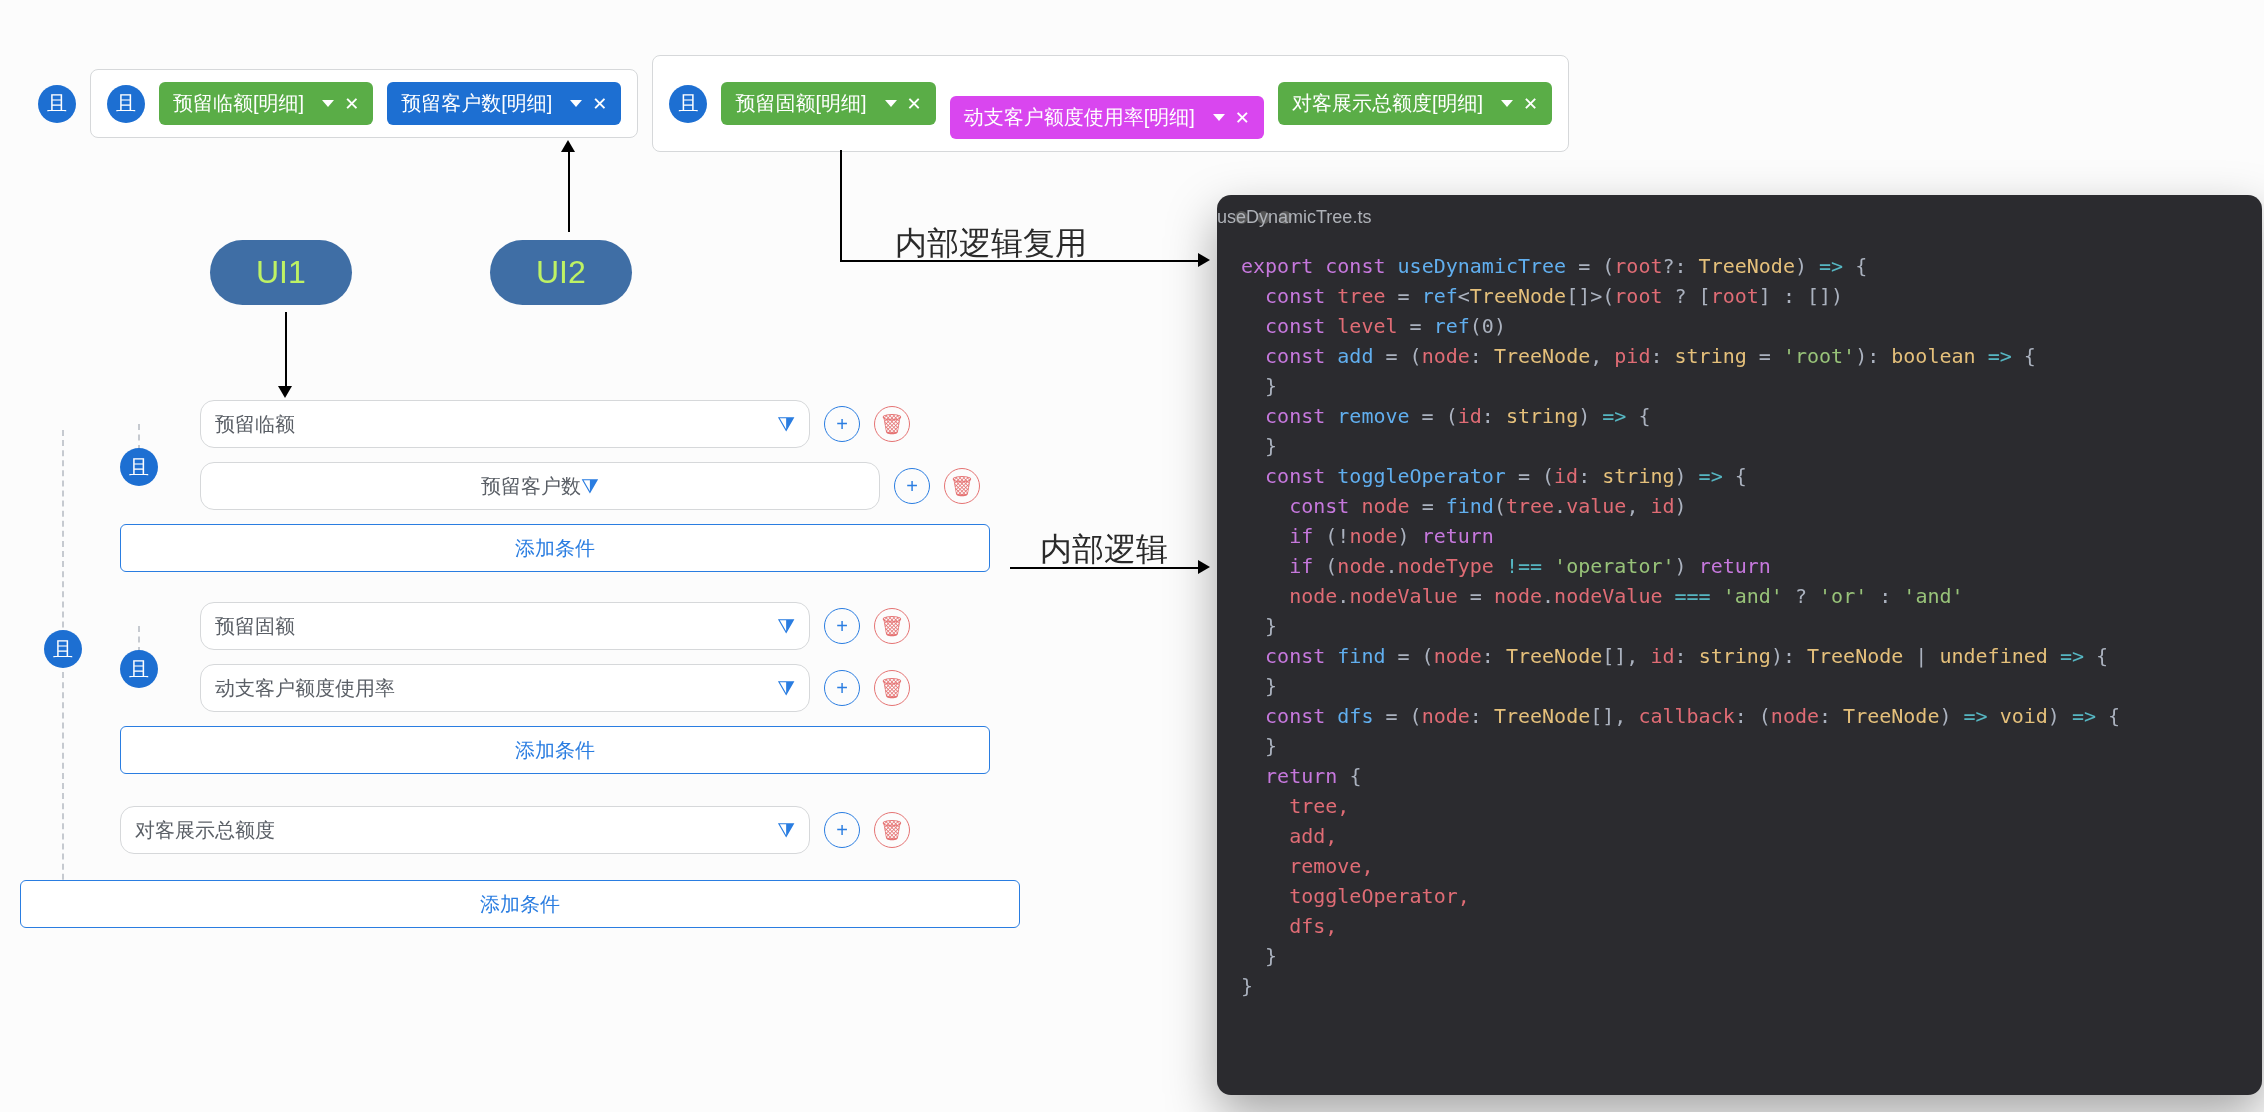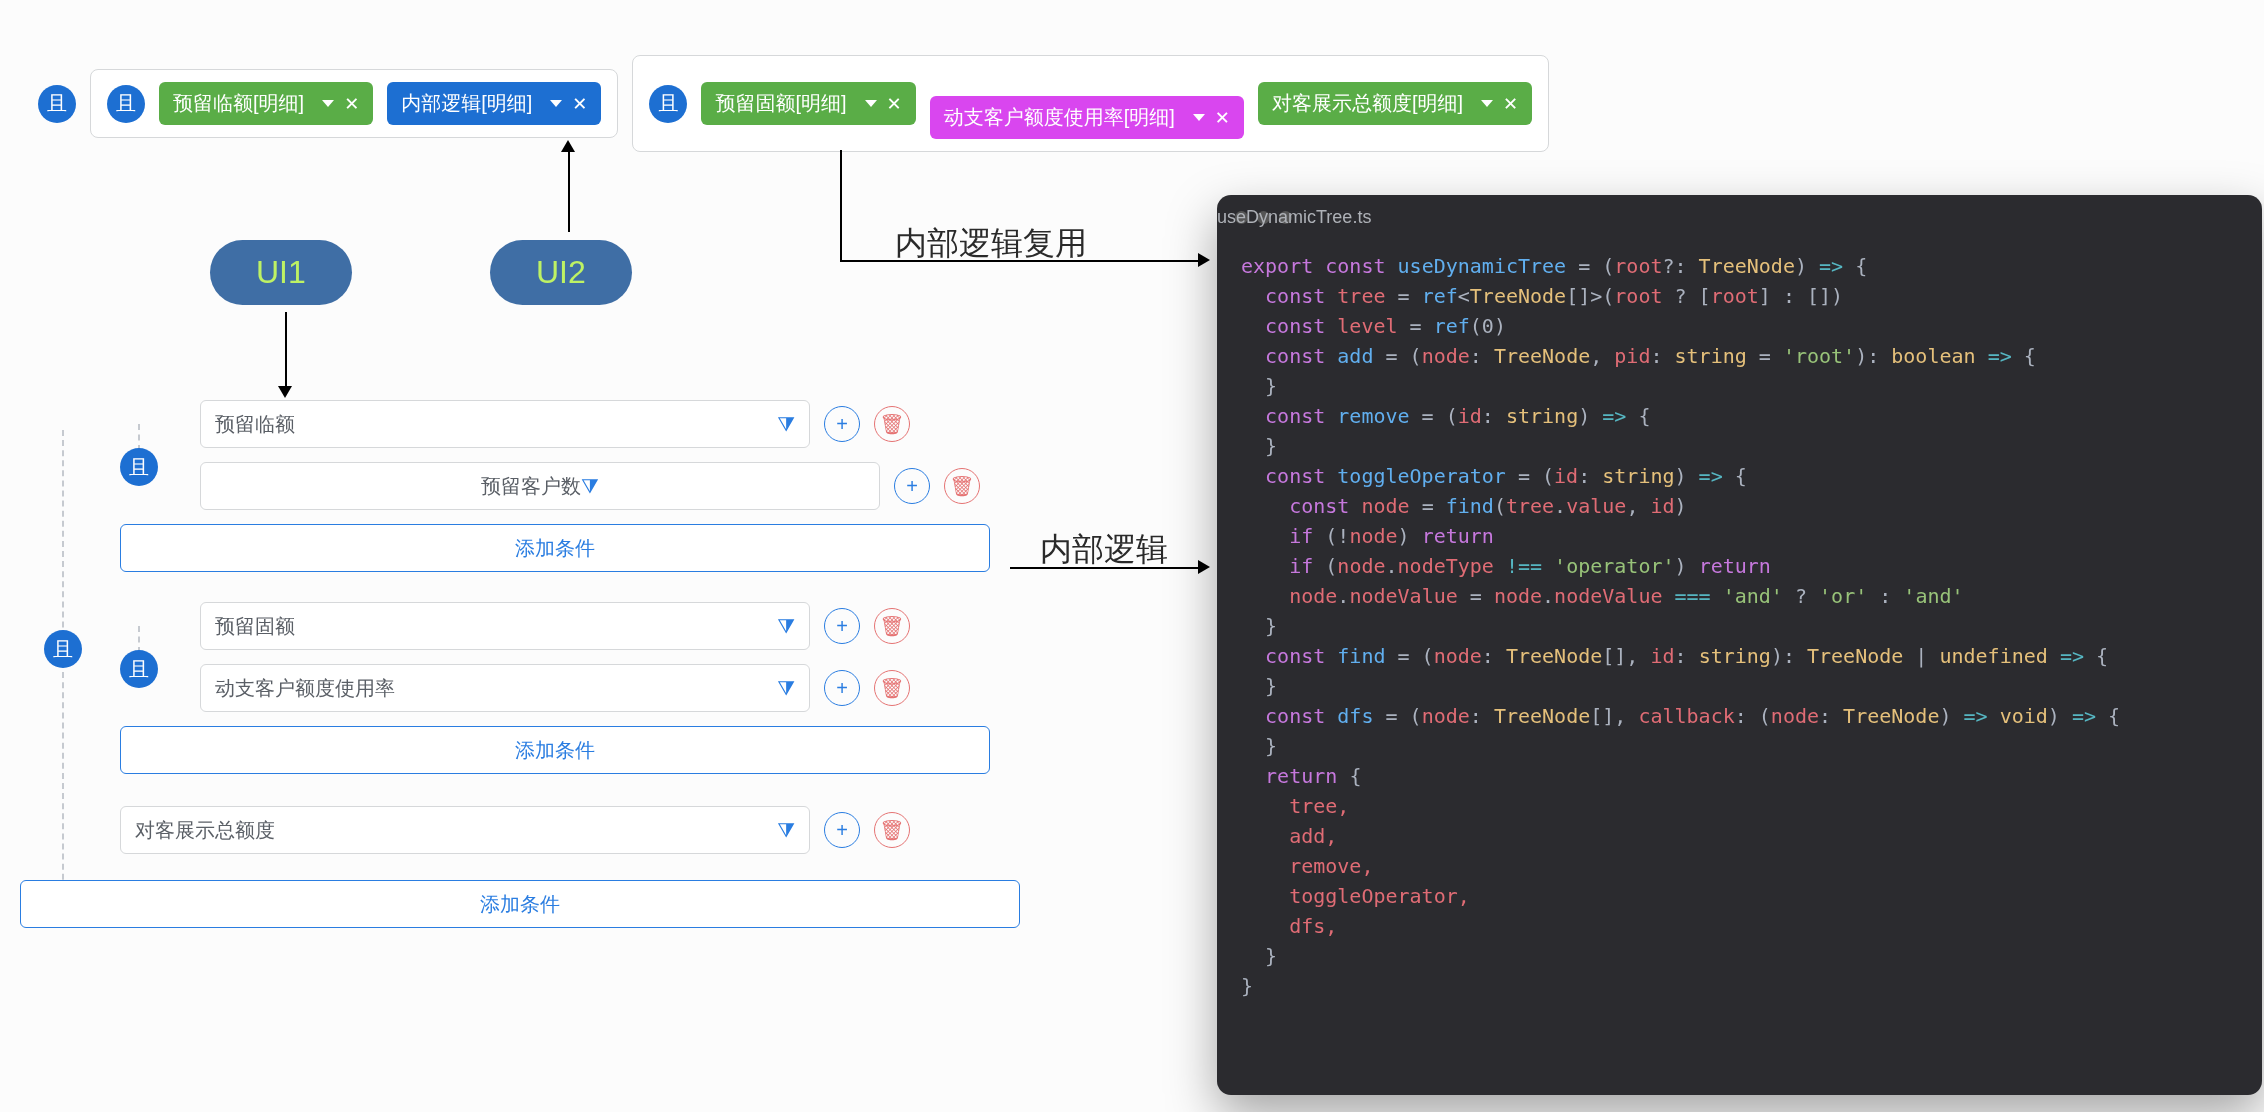--- a/index.html
+++ b/index.html
@@ -27,21 +27,21 @@
 .arrow-head { position: absolute; width: 0; height: 0; }
 .arrow-head.up { border-left: 7px solid transparent; border-right: 7px solid transparent; border-bottom: 12px solid #000; }
 .arrow-head.down { border-left: 7px solid transparent; border-right: 7px solid transparent; border-top: 12px solid #000; }
 .arrow-head.right { border-top: 7px solid transparent; border-bottom: 7px solid transparent; border-left: 12px solid #000; }
 .arrow-label { position: absolute; font-size: 32px; color: #2a2a2a; font-weight: 500; }
 
 
 .tree-area { position: absolute; left: 20px; top: 400px; width: 1000px; }
 .tree-row { position: relative; margin-bottom: 14px; }
 .cond-input { display: flex; align-items: center; gap: 14px; }
-.input-box { border: 1px solid #d6d8da; border-radius: 6px; height: 48px; padding: 0 14px; display: flex; align-items: center; justify-content: space-between; color: #5a5f66; font-size: 20px; background: #fff; }
+.input-box { border: 1px solid #d6d8da; border-radius: 14px; height: 48px; padding: 0 14px; display: flex; align-items: center; justify-content: space-between; color: #5a5f66; font-size: 20px; background: #fff; }
 .input-box .filter { color: #2a7de1; }
 .circle-btn { width: 36px; height: 36px; border-radius: 50%; border: 1px solid; display: flex; align-items: center; justify-content: center; font-size: 20px; }
 .circle-btn.add { border-color: #2a7de1; color: #2a7de1; }
 .circle-btn.del { border-color: #e57373; color: #e57373; }
 .add-cond-btn { border: 1px solid #2a7de1; color: #2a7de1; border-radius: 6px; height: 48px; display: flex; align-items: center; justify-content: center; font-size: 20px; background: #fff; }
 .tree-op { position: absolute; }
 .vline { position: absolute; border-left: 2px dashed #c6cad0; }
 
 
 .code-panel { position: absolute; left: 1217px; top: 195px; width: 1045px; height: 900px; background: #2b2b2f; border-radius: 14px; box-shadow: 0 20px 50px rgba(0,0,0,0.35); overflow: hidden; }
@@ -68,21 +68,21 @@
   <div class="tag-group">
     <div class="op-pill">且</div>
     <div class="tag green">
       <span>预留临额[明细]</span>
       <span class="tag-actions">
         <span class="chev"></span>
         <span class="x">✕</span>
       </span>
     </div>
     <div class="tag blue">
-      <span>内部逻辑[明细]</span>
+      <span>预留客户数[明细]</span>
       <span class="tag-actions">
         <span class="chev"></span>
         <span class="x">✕</span>
       </span>
     </div>
   </div>
 
   <div class="tag-group">
     <div class="op-pill">且</div>
     <div class="tag green">

